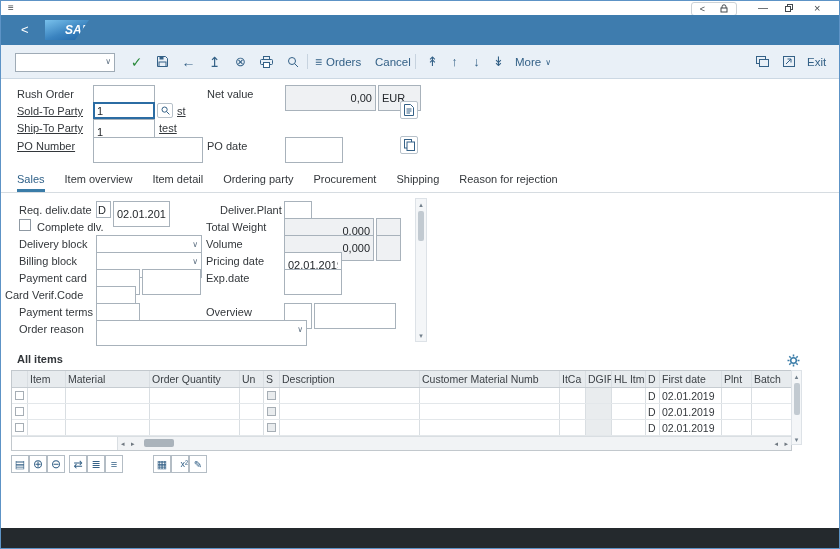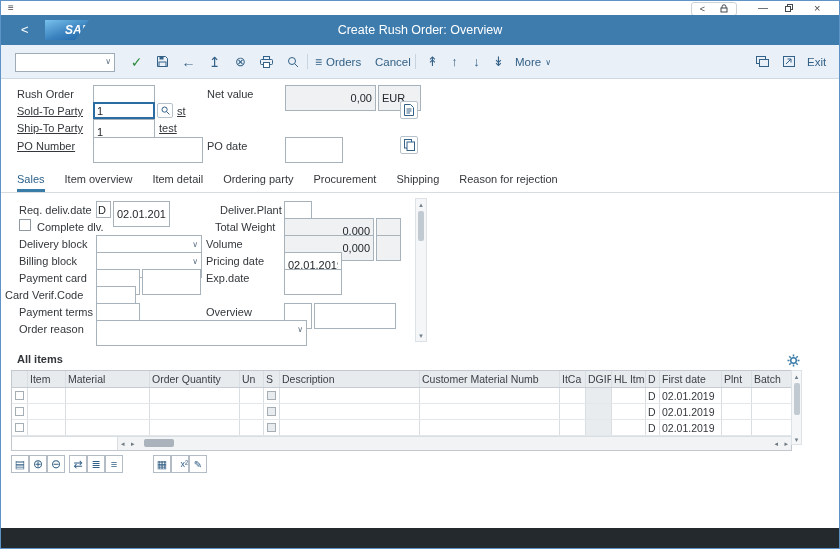--- a/index.html
+++ b/index.html
@@ -87,21 +87,20 @@
     <span class="sysglyph" style="left:784px;top:3px;line-height:8px;"><svg width="8" height="8" viewBox="0 0 8 8">
           <rect x="2.5" y="0.5" width="5" height="5" fill="none" stroke="#42484d"></rect>
           <rect x="0.5" y="2.5" width="5" height="5" fill="#fff" stroke="#42484d"></rect>
         </svg></span>
     <span class="sysglyph" style="left:813px;font-size:11px;">×</span>
   </div>
 
   <div class="titlebar">
     <span class="tb-back">&lt;</span>
     <div class="saplogo"><span>SAP</span></div>
-    <div class="tb-title">Create Rush Order: Overview</div>
   </div>
 
   <div class="toolbar">
     <div class="combo">
       <input value="" style="">
       <span class="arr">∨</span>
     </div>
     <div class="tbtn green" style="left:124px;">
         <span>✓</span>
       </div>
@@ -224,21 +223,21 @@
   </div>
 
   <span class="lbl" style="left:18px;top:203px;">Req. deliv.date</span>
   <input class="fld" style="left: 95px; top: 200px; width: 15px; padding: 0px 1px;" value="D">
   <input class="fld" style="left: 112px; top: 200px; width: 57px;" value="02.01.2019">
   <span class="lbl" style="left:219px;top:203px;">Deliver.Plant</span>
   <input class="fld" style="left: 283px; top: 200px; width: 28px;" value="">
 
   <div class="cbx" style="left:18px;top:218px;"></div>
   <span class="lbl" style="left:36px;top:220px;">Complete dlv.</span>
-  <span class="lbl" style="left:214px;top:220px;">Total Weight</span>
+  <span class="lbl" style="left:205px;top:220px;">Total Weight</span>
   <input class="fld ro num" style="left: 283px; top: 217px; width: 90px;" readonly="" value="0,000">
   <input class="fld ro" style="left: 375px; top: 217px; width: 25px;" readonly="" value="">
 
   <span class="lbl" style="left:18px;top:237px;">Delivery block</span>
   <div class="fldd" style="left:95px;top:234px;width:106px;">
     <span class="val"></span>
     <span class="arr">∨</span>
   </div>
   <span class="lbl" style="left:205px;top:237px;">Volume</span>
   <input class="fld ro num" style="left: 283px; top: 234px; width: 90px;" readonly="" value="0,000">

